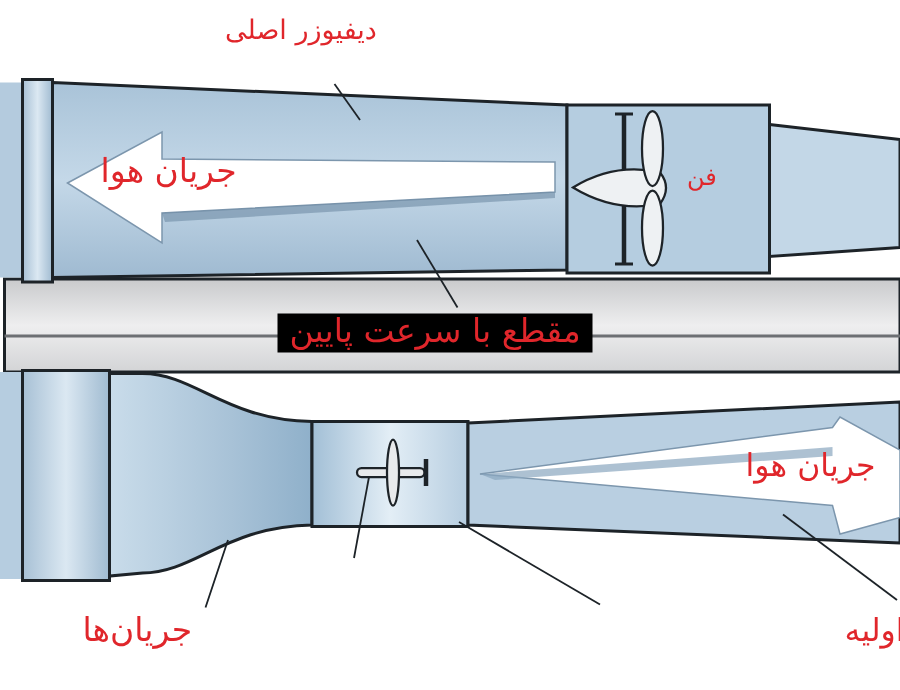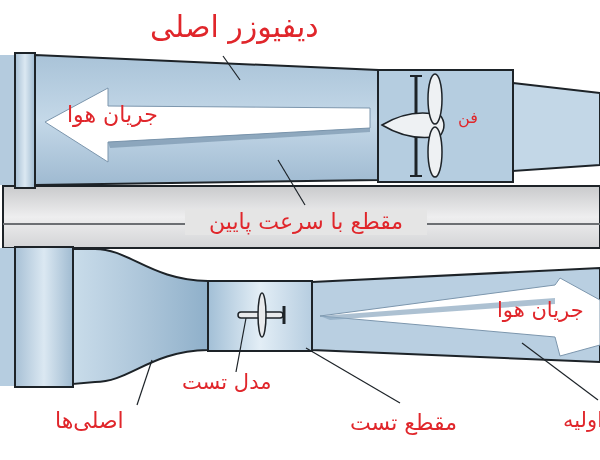--- a/index.html
+++ b/index.html
@@ -6,21 +6,21 @@
     body { width: 600px; height: 460px; overflow: hidden; position: relative; font-family: "DejaVu Sans", sans-serif; }
     #stage { position: absolute; left: 0; top: 0; width: 600px; height: 460px; }
     .label {
       position: absolute;
       color: #e0262b;
       font-family: "DejaVu Sans", sans-serif;
       direction: rtl;
       white-space: nowrap;
       line-height: 1;
     }
-    .label.bg { background: #e5e5e5; padding: 2px 24px; }
+    .label.bg { background: #000000; padding: 2px 8px; }
   </style>
 </head>
 <body>
 
 <div id="stage">
   <svg width="600" height="460" viewBox="0 0 600 460" xmlns="http://www.w3.org/2000/svg">
     <defs>
       <linearGradient id="ductV" x1="0" y1="0" x2="0" y2="1">
         <stop offset="0" stop-color="#a9c3d8"></stop>
         <stop offset="0.5" stop-color="#c4d8e8"></stop>
@@ -112,22 +112,20 @@
       <polygon points="320,316 555,298 555,304 330,320" fill="#8aa7bf" opacity="0.7"></polygon>
     </g>
 
     <line x1="246" y1="318" x2="236" y2="372" stroke="#1d2328" stroke-width="1.2"></line>
     <line x1="152" y1="360" x2="137" y2="405" stroke="#1d2328" stroke-width="1.2"></line>
     <line x1="306" y1="348" x2="400" y2="403" stroke="#1d2328" stroke-width="1.2"></line>
     <line x1="522" y1="343" x2="598" y2="400" stroke="#1d2328" stroke-width="1.2"></line>
   </svg>
 
   
-  <div class="label" style="left:150px; top:12px; font-size:30px;text-align:center;">دیفیوزر اصلی</div>
+  <div class="label" style="left:150px; top:12px; font-size:18px;text-align:center;">دیفیوزر اصلی</div>
   <div class="label" style="left:67px; top:104px; font-size:22px;">جریان هوا</div>
   <div class="label" style="left:458px; top:110px; font-size:16px;">فن</div>
   <div class="label bg" style="left:185px; top:209px; font-size:22px;">مقطع با سرعت پایین</div>
-  <div class="label" style="left:182px; top:372px; font-size:21px;">مدل تست</div>
-  <div class="label" style="left:55px; top:410px; font-size:22px;">اصلی‌ها</div>
-  <div class="label" style="left:350px; top:412px; font-size:22px;">مقطع تست</div>
+  <div class="label" style="left:55px; top:410px; font-size:22px;">جریان‌ها</div>
   <div class="label" style="left:497px; top:300px; font-size:21px;">جریان هوا</div>
   <div class="label" style="left:563px; top:410px; font-size:21px;">اولیه</div>
 </div>
 
 </body></html>

